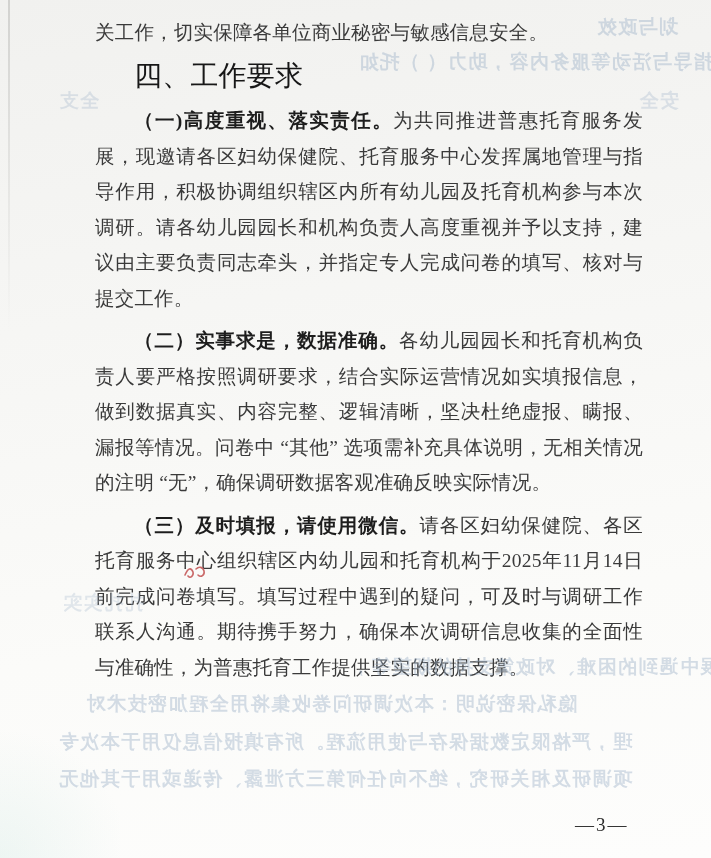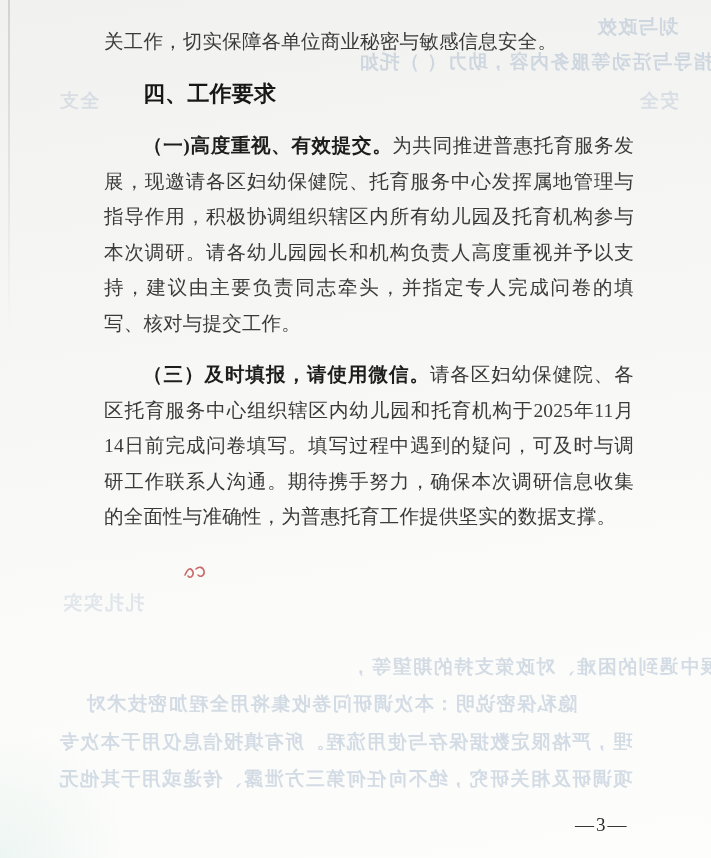--- a/index.html
+++ b/index.html
@@ -19,26 +19,26 @@
   }
   .corner-tint{
     position:absolute;left:0;bottom:0;width:120px;height:140px;
     background:radial-gradient(circle at 0% 100%,rgba(170,215,205,.18),rgba(170,215,205,0) 70%);
   }
   .content{
     position:absolute;left:88px;top:8px;width:562px;
     font-size:19.5px;line-height:35.5px;
     text-align:justify;letter-spacing:.2px;
   }
-  .content p{margin:16px;}
+  .content p{margin:7px;}
   .indent{text-indent:2em;}
   .lead{font-weight:700;color:#1d1d1d;}
   .hei{
     font-family:"Liberation Sans","DejaVu Sans",sans-serif;
-    font-weight:700;color:#171717;font-size:22px;
+    font-weight:400;color:#171717;font-size:28px;
   }
   
   .bleed{
     position:absolute;
     transform:scaleX(-1);
     color:#9db1c8;opacity:.42;
     font-size:19px;letter-spacing:1.5px;white-space:nowrap;
     filter:blur(.4px);
     font-weight:600;
   }
@@ -64,22 +64,23 @@
 
   <div class="scan-line"></div>
   <div class="corner-tint"></div>
 
   <div class="content">
 
     <p><span>关工作，切实保障各单位商业秘密与敏感信息安全。</span></p>
 
     <p class="indent"><span class="hei">四、工作要求</span></p>
 
-    <p class="indent"><span class="lead">（一)高度重视、有效提交。</span><span>为共同推进普惠托育服务发展，现邀请各区妇幼保健院、托育服务中心发挥属地管理与指导作用，积极协调组织辖区内所有幼儿园及托育机构参与本次调研。请各幼儿园园长和机构负责人高度重视并予以支持，建议由主要负责同志牵头，并指定专人完成问卷的填写、核对与提交工作。</span></p>
+    <p class="indent"><span class="lead">（一)高度重视、落实责任。</span><span>为共同推进普惠托育服务发展，现邀请各区妇幼保健院、托育服务中心发挥属地管理与指导作用，积极协调组织辖区内所有幼儿园及托育机构参与本次调研。请各幼儿园园长和机构负责人高度重视并予以支持，建议由主要负责同志牵头，并指定专人完成问卷的填写、核对与提交工作。</span></p>
 
+    <p class="indent"><span class="lead">（二）实事求是，数据准确。</span><span>各幼儿园园长和托育机构负责人要严格按照调研要求，结合实际运营情况如实填报信息，做到数据真实、内容完整、逻辑清晰，坚决杜绝虚报、瞒报、漏报等情况。问卷中 “其他” 选项需补充具体说明，无相关情况的注明 “无”，确保调研数据客观准确反映实际情况。</span></p>
 
     <p class="indent"><span class="lead">（三）及时填报，请使用微信。</span><span>请各区妇幼保健院、各区托育服务中心组织辖区内幼儿园和托育机构于2025年11月14日前完成问卷填写。填写过程中遇到的疑问，可及时与调研工作联系人沟通。期待携手努力，确保本次调研信息收集的全面性与准确性，为普惠托育工作提供坚实的数据支撑。</span></p>
 
 
   </div>
 
   <div class="bleed b1">划与政效</div>
   <div class="bleed b2">早期发展指导与活动等服务内容，助力（ ）托如</div>
   <div class="bleed b3">全支</div>
   <div class="bleed b4">安全</div>

